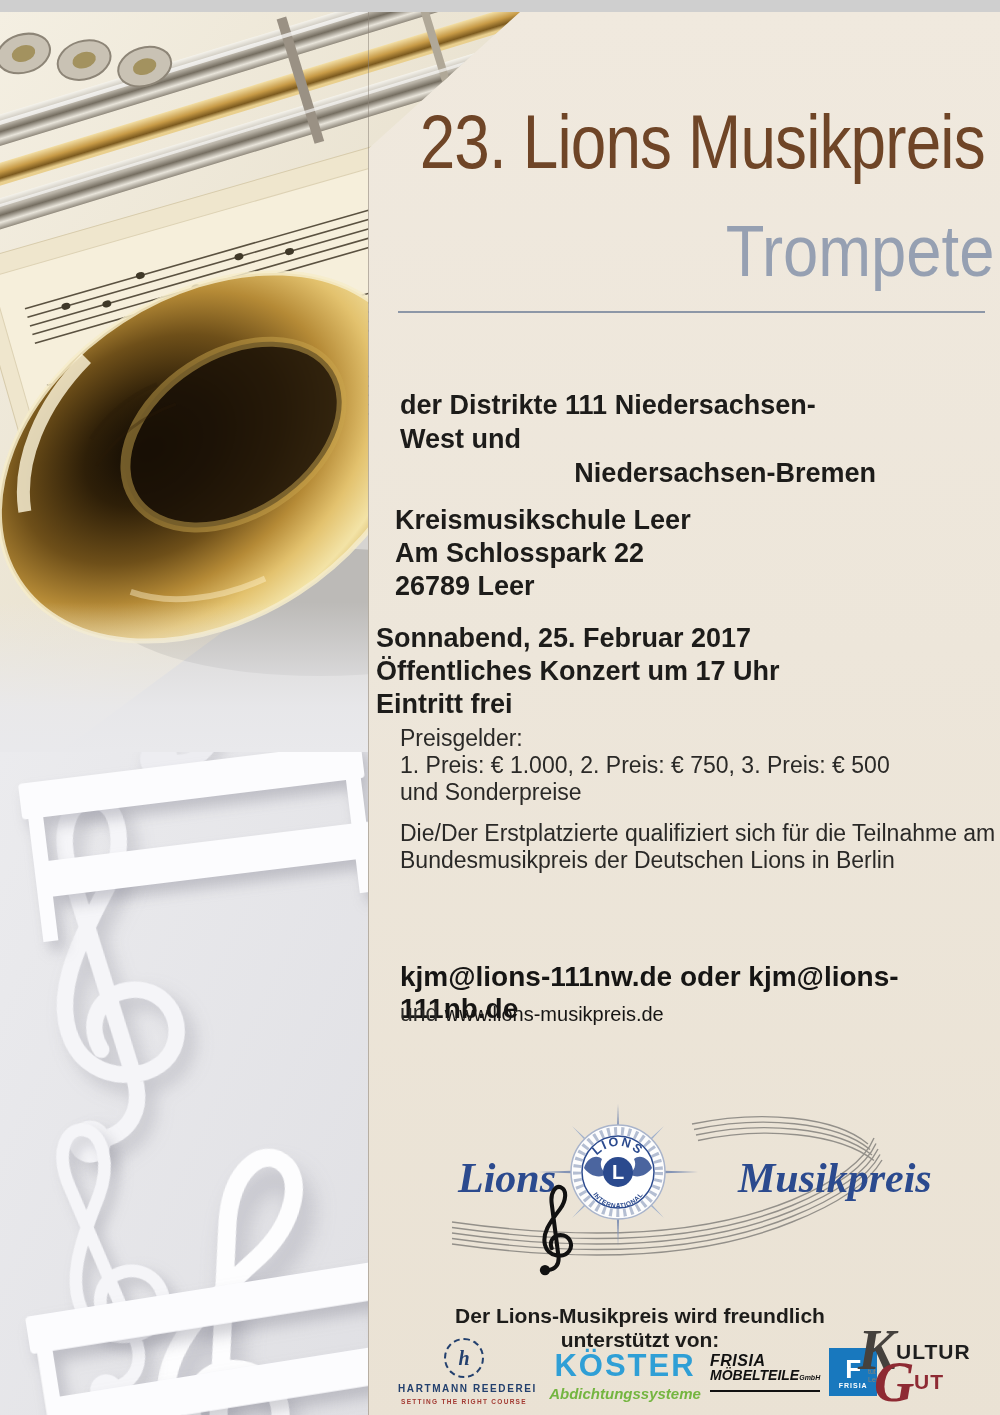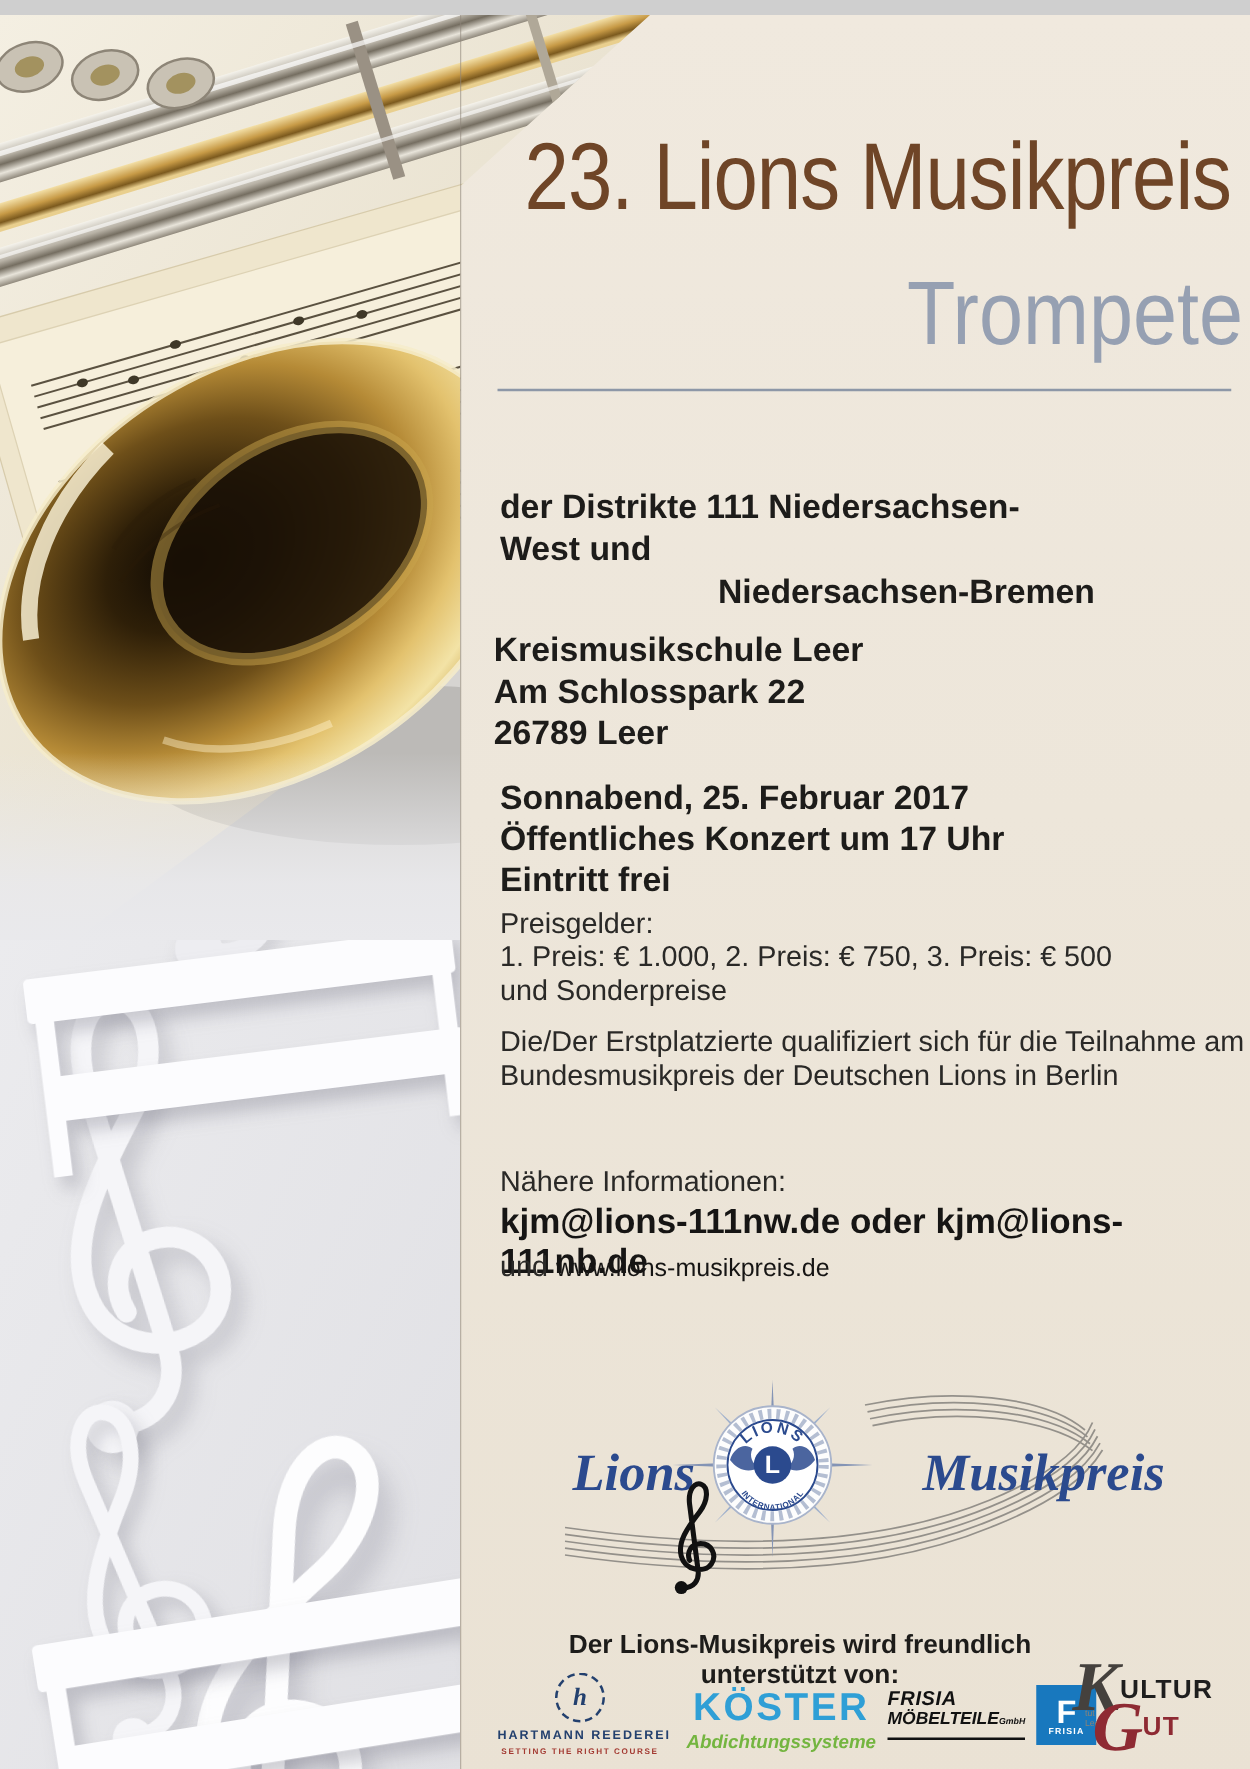--- a/index.html
+++ b/index.html
@@ -26,21 +26,21 @@
   .title .squeeze{display:inline-block;transform:scaleX(.84);transform-origin:right center;letter-spacing:-1px;}
   .instrument{position:absolute;top:198px;right:6px;margin:0;font-weight:400;
     font-size:72px;color:#96a0b2;white-space:nowrap;text-align:right;}
   .instrument .squeeze{display:inline-block;transform:scaleX(.88);transform-origin:right center;}
   .rule{position:absolute;top:299px;left:398px;width:587px;height:2px;background:#8d97a7;}
   .districts{position:absolute;top:376px;left:400px;width:476px;
     font-size:27px;font-weight:700;color:#1d1c1a;line-height:34px;}
   .districts .l2{text-align:right;}
   .venue{position:absolute;top:492px;left:395px;font-size:27px;font-weight:700;
     color:#1d1c1a;line-height:33px;}
-  .event{position:absolute;top:610px;left:400px;font-size:27px;font-weight:700;
+  .event{position:absolute;top:610px;left:376px;font-size:27px;font-weight:700;
     color:#1d1c1a;line-height:33px;}
   .prizes{position:absolute;top:713px;left:400px;font-size:23px;font-weight:400;
     color:#2a2927;line-height:27px;}
   .qualification{position:absolute;top:808px;left:400px;font-size:23px;font-weight:400;
     color:#2a2927;line-height:27px;}
   .contact-heading{position:absolute;top:920px;left:400px;font-size:23px;font-weight:400;color:#2a2927;}
   .contact-emails{position:absolute;top:949px;left:400px;font-size:28px;font-weight:700;color:#161514;}
   .contact-web{position:absolute;top:988px;left:400px;font-size:23px;font-weight:400;color:#2a2927;}
   .contact-web b{font-size:20px;font-weight:400;color:#161514;}
   .logo-svg{position:absolute;left:440px;top:1088px;}
@@ -247,21 +247,20 @@
       <div>Preisgelder:</div>
       <div>1. Preis: € 1.000, 2. Preis: € 750, 3. Preis: € 500</div>
       <div>und Sonderpreise</div>
     </div>
 
     <div class="qualification">
       <div>Die/Der Erstplatzierte qualifiziert sich für die Teilnahme am</div>
       <div>Bundesmusikpreis der Deutschen Lions in Berlin</div>
     </div>
 
-    <div class="contact-heading">Nähere Informationen:</div>
     <div class="contact-emails">kjm@lions-111nw.de oder kjm@lions-111nb.de</div>
     <div class="contact-web"><span>und</span> <b>www.lions-musikpreis.de</b></div>
 
     <svg class="logo-svg" width="520" height="185" viewBox="0 0 520 185">
 
       <g stroke="#4d4d4d" stroke-width="1.4" fill="none" opacity=".55">
         <path d="M 12,122 C 140,140 260,138 352,100 C 400,80 425,60 434,38"></path>
         <path d="M 12,127.5 C 140,145.5 260,143.5 352,105.5 C 400,85.5 426,65.5 436,43.5"></path>
         <path d="M 12,133 C 140,151 260,149 352,111 C 401,91 427,71 438,49"></path>
         <path d="M 12,138.5 C 140,156.5 260,154.5 352,116.5 C 402,96.5 428,76.5 440,54.5"></path>

